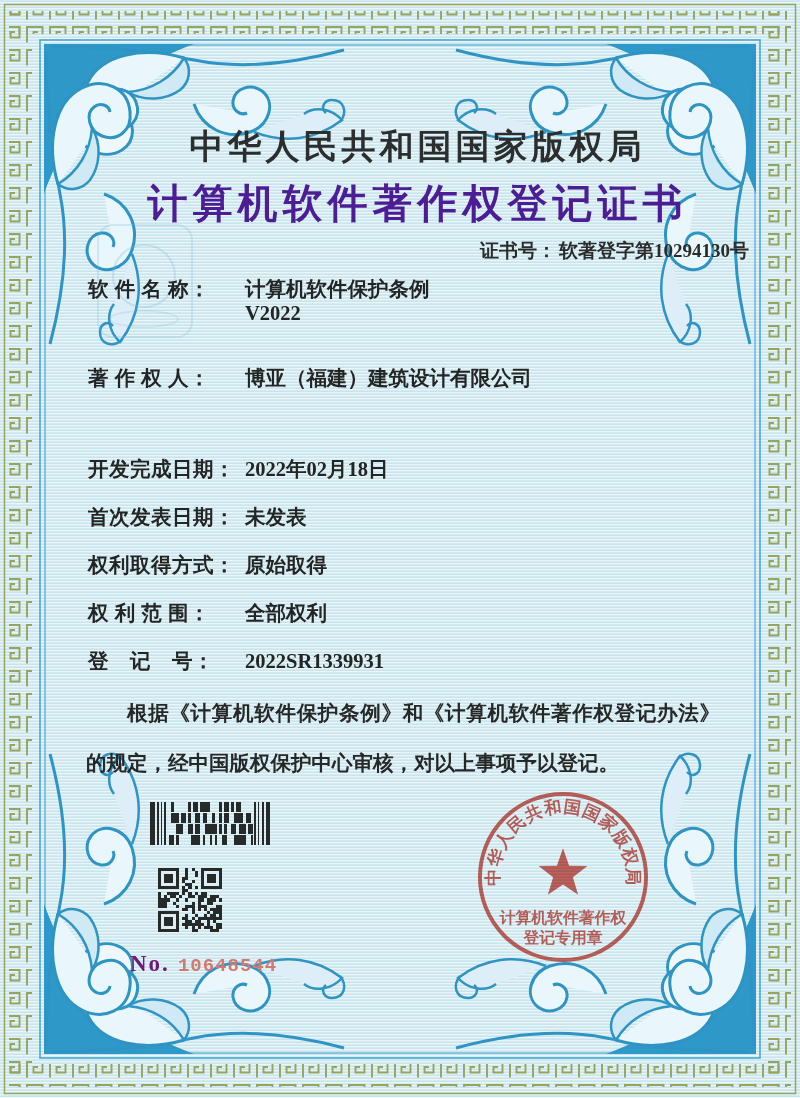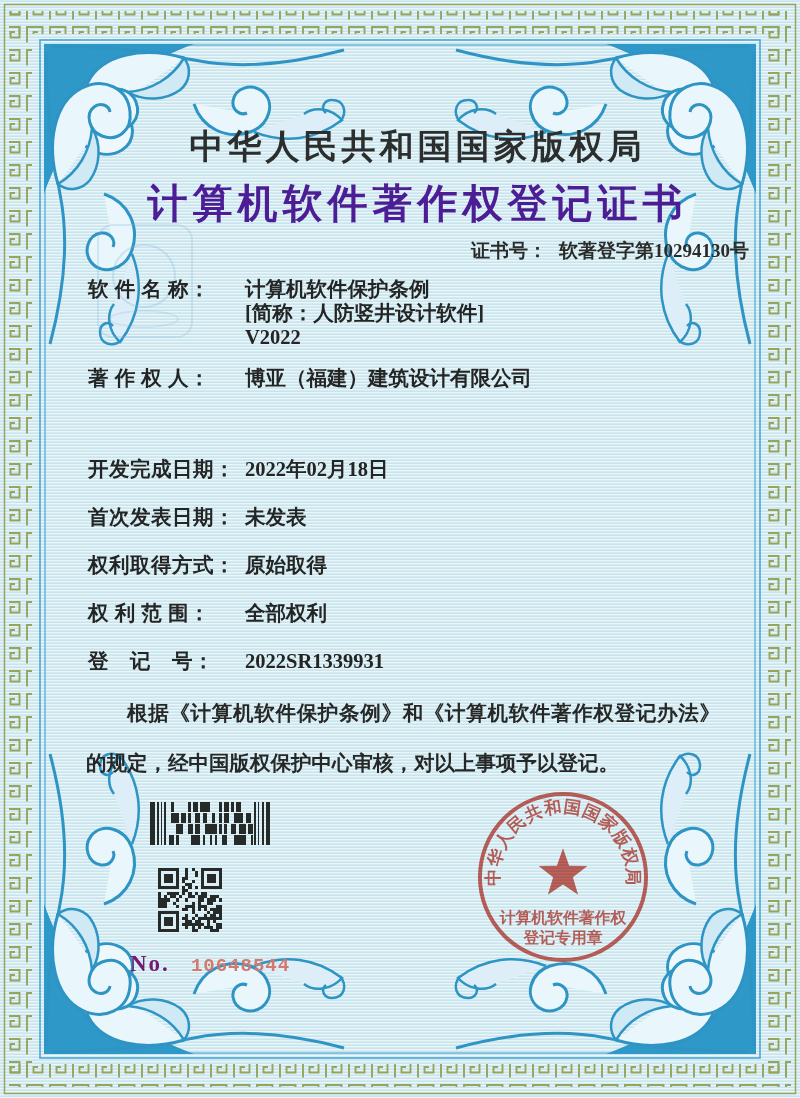--- a/index.html
+++ b/index.html
@@ -31,42 +31,42 @@
     font-size:34px;font-weight:700;letter-spacing:4px;color:#2c2e2d;
   }
   .title{
     position:absolute;left:0;right:0;top:176px;text-align:center;z-index:3;
     font-size:40px;font-weight:700;letter-spacing:5px;color:#4c1d95;
   }
   .certno{
     position:absolute;right:86px;top:238px;z-index:3;
     font-size:19px;font-weight:700;color:#2a2c2b;
   }
-  .certno .v{margin-left:12px;}
+  .certno .v{margin-left:3px;}
 
   .row{position:absolute;left:88px;width:660px;z-index:3;
     font-size:20.5px;font-weight:700;color:#232524;line-height:24px;}
   .row .lbl{position:absolute;left:0;top:0;letter-spacing:.5px;}
   .row .val{position:absolute;left:157px;top:0;}
   .row .val .ln{line-height:24px;}
 
   .statement{
     position:absolute;left:86px;top:688px;width:634px;margin:0;z-index:3;
     font-size:20.5px;font-weight:700;color:#262827;line-height:50px;
     text-indent:2em;text-align:justify;
   }
 
   .barcode{position:absolute;left:150px;top:802px;z-index:3;}
   .qr{position:absolute;left:158px;top:868px;z-index:3;}
 
   .serial{position:absolute;left:130px;top:951px;z-index:3;}
   .serial .no{font-size:23px;font-weight:700;color:#701a75;letter-spacing:2px;}
   .serial .num{
     font-family:"Liberation Mono","DejaVu Sans Mono",monospace;
-    font-size:19px;font-weight:700;color:#d4796e;letter-spacing:1px;margin-left:21px;
+    font-size:19px;font-weight:700;color:#d4796e;letter-spacing:1px;margin-left:8px;
   }
 
   .issue-date{
     position:absolute;left:447px;top:957px;width:230px;text-align:center;z-index:4;
     font-size:24px;font-weight:700;color:#0e100f;letter-spacing:1px;
   }
 
   .seal{position:absolute;left:474px;top:788px;z-index:5;opacity:.9;mix-blend-mode:multiply;}
   .seal-ring{font-size:17.5px;font-weight:700;fill:#cf5349;letter-spacing:1px;
     font-family:"Liberation Serif","DejaVu Serif",serif;}
@@ -122,21 +122,20 @@
   <div class="title">计算机软件著作权登记证书</div>
 
   <div class="certno">
     <span class="l">证书号：</span><span class="v">软著登字第10294130号</span>
   </div>
 
   <div class="row" style="top:277px">
     <span class="lbl">软 件 名 称：</span>
     <div class="val">
       <div class="ln">计算机软件保护条例</div>
-      <div class="ln">[简称：人防竖井设计软件]</div>
       <div class="ln">V2022</div>
     </div>
   </div>
 
   <div class="row" style="top:366px">
     <span class="lbl">著 作 权 人：</span>
     <span class="val">博亚（福建）建筑设计有限公司</span>
   </div>
 
   <div class="row" style="top:457px">

